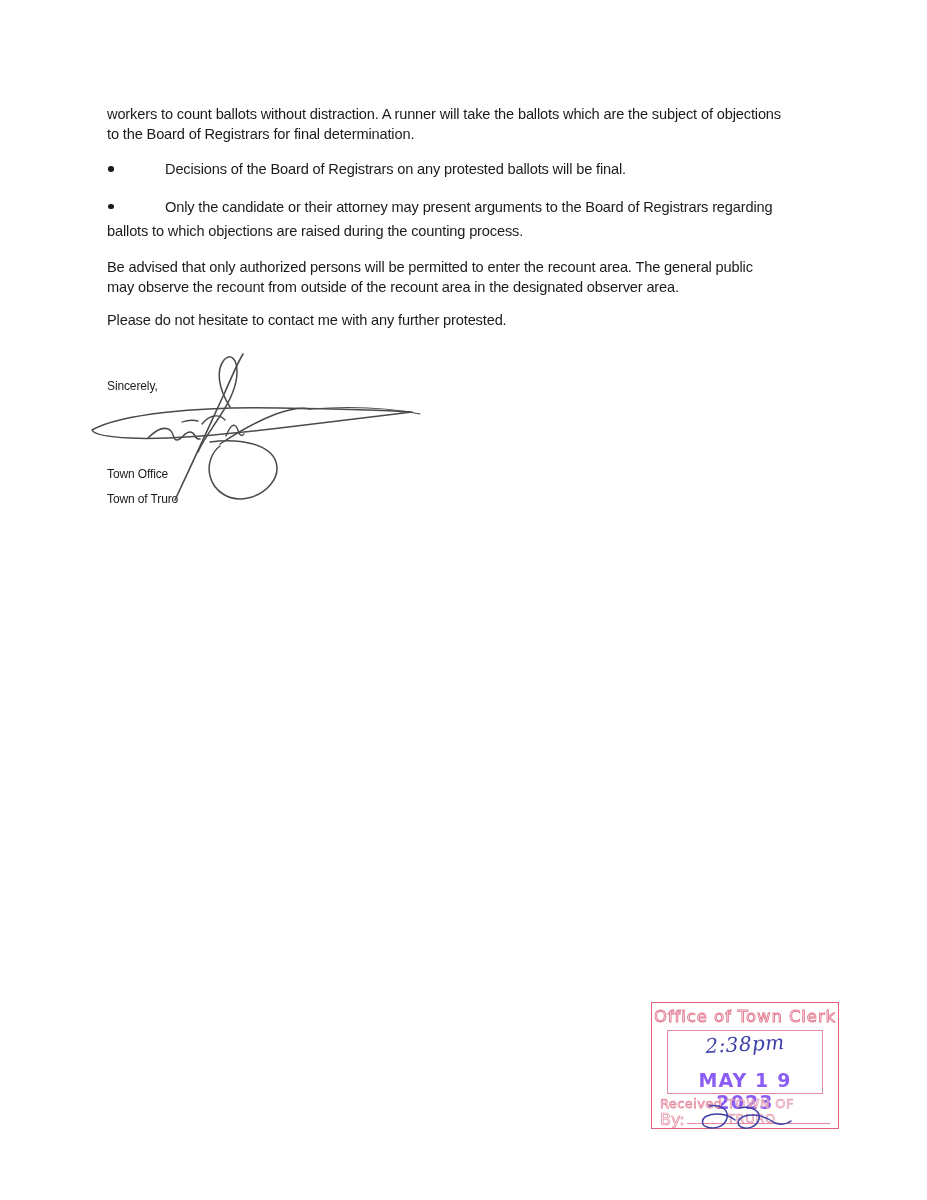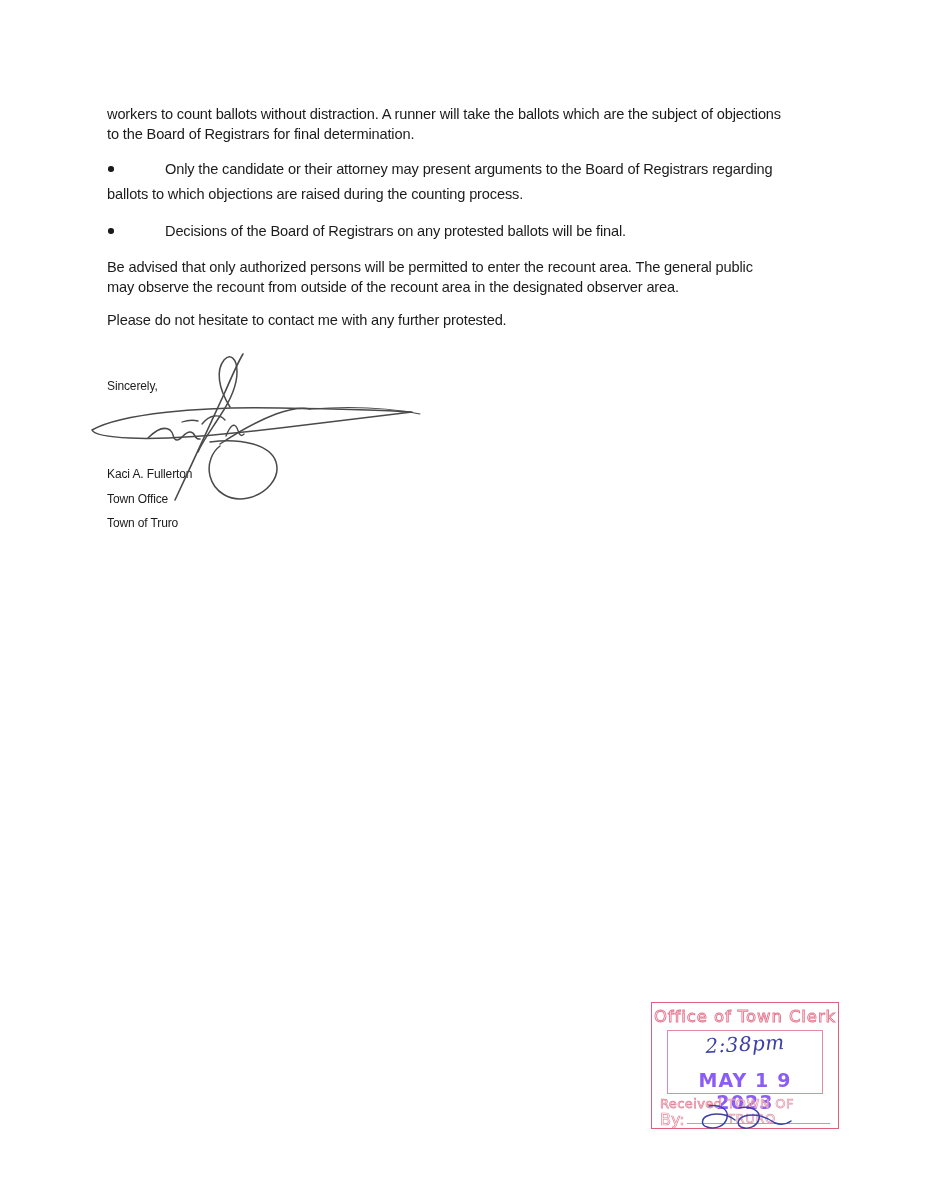--- a/index.html
+++ b/index.html
@@ -198,36 +198,35 @@
 <body>
 
 <div class="page">
 
   <div class="doc-body">
 
     <p class="para">workers to count ballots without distraction. A runner will take the ballots which are the subject of objections to the Board of Registrars for final determination.</p>
 
     <p class="bullet-para">
       <span class="bullet-dot"></span>
+      <span>Decisions of the Board of Registrars on any protested ballots will be final.</span>
+    </p>
+
+    <p class="bullet-para">
+      <span class="bullet-dot"></span>
       <span>Only the candidate or their attorney may present arguments to the Board of Registrars regarding ballots to which objections are raised during the counting process.</span>
     </p>
 
-    <p class="bullet-para">
-      <span class="bullet-dot"></span>
-      <span>Decisions of the Board of Registrars on any protested ballots will be final.</span>
-    </p>
-
     <p class="para">Be advised that only authorized persons will be permitted to enter the recount area. The general public may observe the recount from outside of the recount area in the designated observer area.</p>
 
     <p class="para">Please do not hesitate to contact me with any further protested.</p>
   </div>
 
   <div class="sig-block">
     <div class="sig-line closing">Sincerely,</div>
-    <div class="sig-line">Kaci A. Fullerton</div>
     <div class="sig-line">Town Office</div>
     <div class="sig-line">Town of Truro</div>
   </div>
 
   <svg class="ink-signature" viewBox="0 0 345 155">
     <g fill="none" stroke="#4a4a4a" stroke-linecap="round" stroke-linejoin="round">
 
       <path d="M12 78 C 40 62, 120 54, 200 56 C 260 57, 300 58, 332 60
                C 300 64, 250 70, 200 76 C 150 82, 90 88, 50 86
                C 26 85, 14 82, 12 78 Z" stroke-width="1.5"></path>

